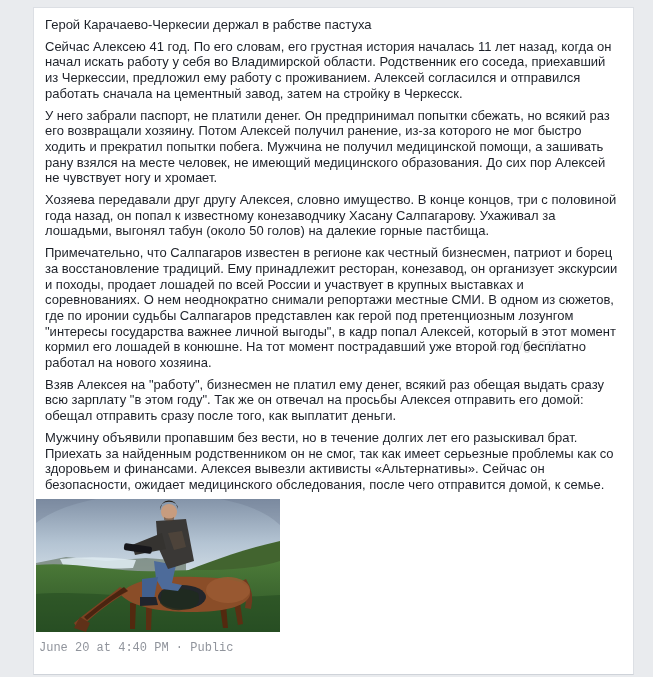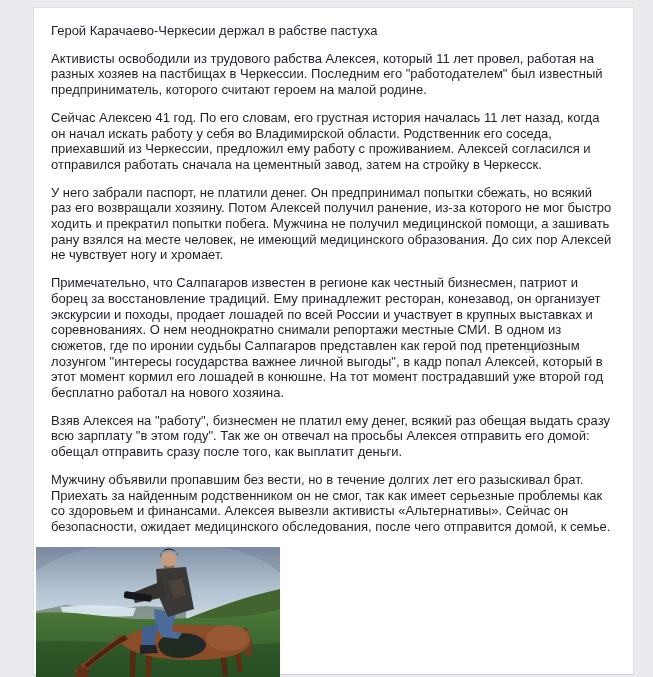--- a/index.html
+++ b/index.html
@@ -36,21 +36,21 @@
     letter-spacing: 0.5px;
     pointer-events: none;
   }
   .post-text {
     position: relative;
     padding: 3px 6px 0 5px;
     font-size: 13px;
     line-height: 15.7px;
     color: #1d2129;
   }
-  .post-text p { margin: 12px; }
+  .post-text p { margin: 6px; }
   .photo-wrap {
     margin: 4px 0 0 2px;
     width: 244px; height: 133px;
     cursor: pointer;
     line-height: 0;
   }
   .photo-wrap svg { display: block; }
   .meta {
     padding: 9px 6px 0 5px;
     font-size: 12px;
@@ -64,26 +64,26 @@
 
 <div class="card">
 
 
   <div class="watermark">t.me/go538</div>
 
   <div class="post-text">
 
       <p>Герой Карачаево-Черкесии держал в рабстве пастуха</p>
 
-      <p>Активисты освободили из трудового рабства Алексея, который 11 лет провел, работая на разных хозяев на пастбищах в Черкессии. Последним его "работодателем" был известный предприниматель, которого считают героем на малой родине.</p>
 
       <p>Сейчас Алексею 41 год. По его словам, его грустная история началась 11 лет назад, когда он начал искать работу у себя во Владимирской области. Родственник его соседа, приехавший из Черкессии, предложил ему работу с проживанием. Алексей согласился и отправился работать сначала на цементный завод, затем на стройку в Черкесск.</p>
 
       <p>У него забрали паспорт, не платили денег. Он предпринимал попытки сбежать, но всякий раз его возвращали хозяину. Потом Алексей получил ранение, из-за которого не мог быстро ходить и прекратил попытки побега. Мужчина не получил медицинской помощи, а зашивать рану взялся на месте человек, не имеющий медицинского образования. До сих пор Алексей не чувствует ногу и хромает.</p>
 
+      <p>Хозяева передавали друг другу Алексея, словно имущество. В конце концов, три с половиной года назад, он попал к известному конезаводчику Хасану Салпагарову. Ухаживал за лошадьми, выгонял табун (около 50 голов) на далекие горные пастбища.</p>
 
       <p>Примечательно, что Салпагаров известен в регионе как честный бизнесмен, патриот и борец за восстановление традиций. Ему принадлежит ресторан, конезавод, он организует экскурсии и походы, продает лошадей по всей России и участвует в крупных выставках и соревнованиях. О нем неоднократно снимали репортажи местные СМИ. В одном из сюжетов, где по иронии судьбы Салпагаров представлен как герой под претенциозным лозунгом "интересы государства важнее личной выгоды", в кадр попал Алексей, который в этот момент кормил его лошадей в конюшне. На тот момент пострадавший уже второй год бесплатно работал на нового хозяина.</p>
 
       <p>Взяв Алексея на "работу", бизнесмен не платил ему денег, всякий раз обещая выдать сразу всю зарплату "в этом году". Так же он отвечал на просьбы Алексея отправить его домой: обещал отправить сразу после того, как выплатит деньги.</p>
 
       <p>Мужчину объявили пропавшим без вести, но в течение долгих лет его разыскивал брат. Приехать за найденным родственником он не смог, так как имеет серьезные проблемы как со здоровьем и финансами. Алексея вывезли активисты «Альтернативы». Сейчас он безопасности, ожидает медицинского обследования, после чего отправится домой, к семье.</p>
     </div>
 
   <div class="photo-wrap">
     <svg width="244" height="133" viewBox="0 0 244 133" xmlns="http://www.w3.org/2000/svg">

